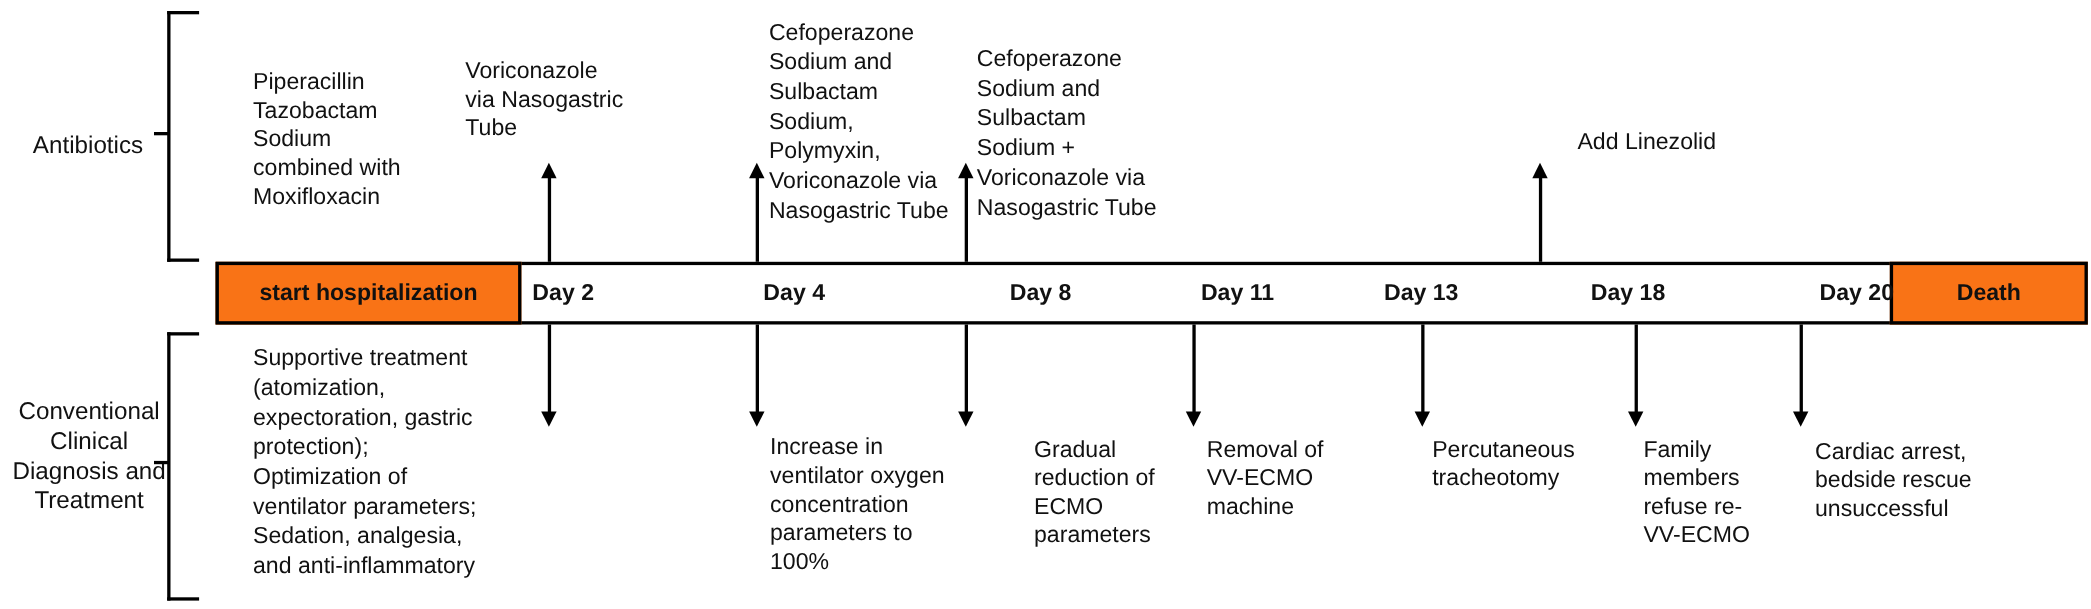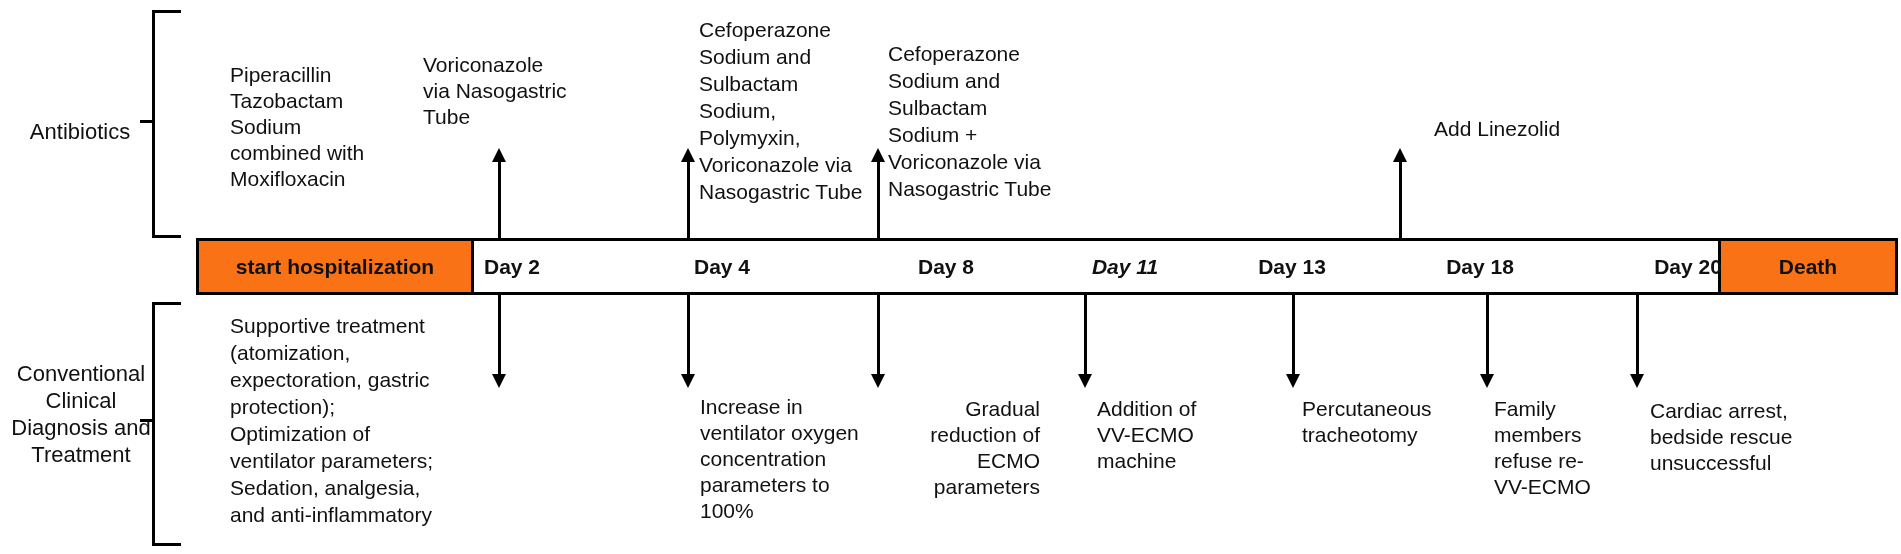--- a/index.html
+++ b/index.html
@@ -45,21 +45,21 @@
   <div class="bracket" style="left:152px;top:302px;height:238px;"></div>
   <div class="bracket-notch" style="left:140px;top:419px;width:14px;"></div>
 
   <div class="bar"></div>
   <div class="cell" style="left:196px;width:278px;">start hospitalization</div>
   <div class="cell" style="left:1718px;width:180px;">Death</div>
 
   <span class="day" style="left:512px;">Day 2</span>
   <span class="day" style="left:722px;">Day 4</span>
   <span class="day" style="left:946px;">Day 8</span>
-  <span class="day" style="left:1125px;font-style:italic;">Day 11</span>
+  <span class="day" style="left:1125px;">Day 11</span>
   <span class="day" style="left:1292px;">Day 13</span>
   <span class="day" style="left:1480px;">Day 18</span>
   <span class="day" style="left:1688px;">Day 20</span>
 
   <div class="aup" style="left:498px;"></div>
   <div class="aup" style="left:687px;"></div>
   <div class="aup" style="left:877px;"></div>
   <div class="aup" style="left:1399px;"></div>
 
   <div class="adn" style="left:498px;"></div>
@@ -99,25 +99,25 @@
 protection);
 Optimization of
 ventilator parameters;
 Sedation, analgesia,
 and anti-inflammatory</div>
   <div class="blk" style="left:700px;top:394px;width:195px;">Increase in
 ventilator oxygen
 concentration
 parameters to
 100%</div>
-  <div class="blk" style="left:890px;top:396px;width:150px;text-align:right;">Gradual
+  <div class="blk" style="left:940px;top:396px;width:150px;">Gradual
 reduction of
 ECMO
 parameters</div>
-  <div class="blk" style="left:1097px;top:396px;width:150px;">Addition of
+  <div class="blk" style="left:1097px;top:396px;width:150px;">Removal of
 VV-ECMO
 machine</div>
   <div class="blk" style="left:1302px;top:396px;width:170px;">Percutaneous
 tracheotomy</div>
   <div class="blk" style="left:1494px;top:396px;width:130px;">Family
 members
 refuse re-
 VV-ECMO</div>
   <div class="blk" style="left:1650px;top:398px;width:180px;">Cardiac arrest,
 bedside rescue

